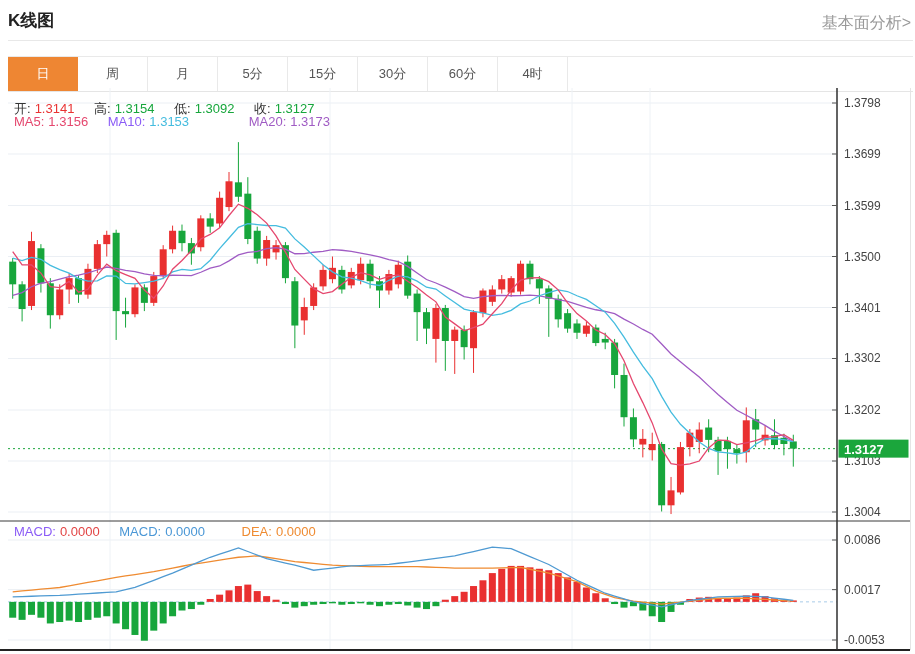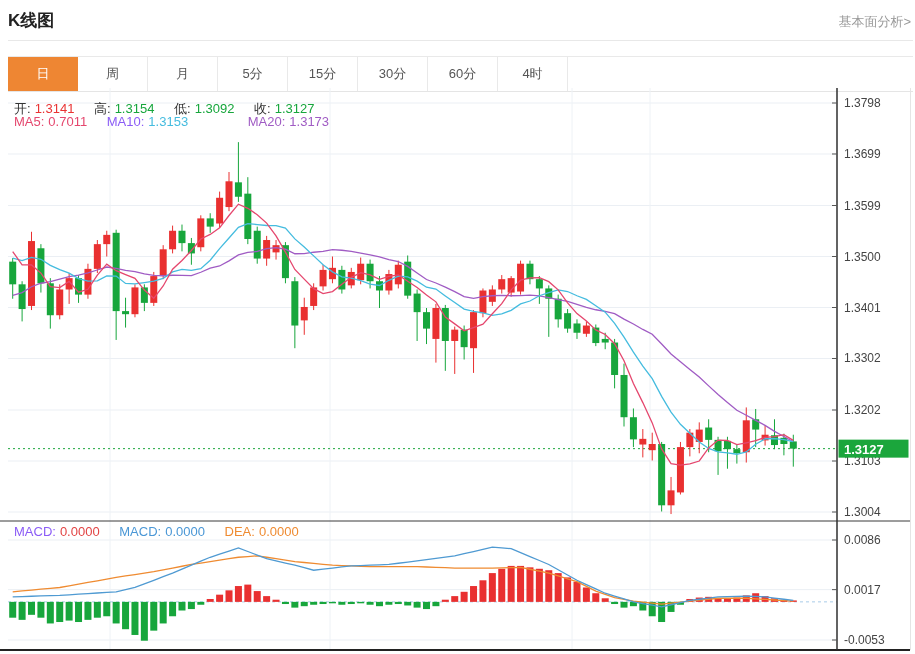--- a/index.html
+++ b/index.html
@@ -1,19 +1,19 @@
 <!DOCTYPE html>
 <html><head>
 <meta charset="utf-8">
 <style>
   * { margin:0; padding:0; box-sizing:border-box; }
   html,body { background:#ffffff; font-family:"Liberation Sans", sans-serif; }
   #stage { position:relative; width:915px; height:654px; background:#fff; overflow:hidden; }
   #page-title { position:absolute; left:8px; top:9px; font-size:17px; font-weight:bold; color:#222; }
-  #fundamental-link { position:absolute; right:4px; top:13px; font-size:13px; color:#999; text-decoration:none; cursor:pointer; }
+  #fundamental-link { position:absolute; right:4px; top:13px; font-size:16px; color:#999; text-decoration:none; cursor:pointer; }
   #title-divider { position:absolute; left:8px; right:2px; top:40px; height:1px; background:#e8e8e8; }
   #tabbar { position:absolute; left:8px; right:2px; top:56px; height:36px; display:flex; border-top:1px solid #e9e9e9; border-bottom:1px solid #e5e5e5; background:#fff; }
   .tab { width:70px; height:100%; display:flex; align-items:center; justify-content:center; font-size:13px; color:#555; border-right:1px solid #e9e9e9; cursor:pointer; background:#fff; }
   .tab:first-child { border-left:1px solid #e9e9e9; }
   .tab.active { background:#ee8633; color:#fff; border-color:#ee8633; }
   #chart-svg { position:absolute; left:0; top:0; }
   .legend-row { position:absolute; left:14px; font-size:13px; white-space:nowrap; z-index:5; }
   .legend-row span { margin-right:4px; }
   .legend-row .gap { margin-right:16px; }
   #legend-ohlc { top:100px; }
@@ -354,23 +354,23 @@
     </svg>
 
   <div id="legend-ohlc" class="legend-row">
     <span class="lbl">开:</span><span class="gap" id="v-open" style="color: rgb(233, 51, 51);">1.3141</span>
     <span class="lbl">高:</span><span class="gap" id="v-high" style="color: rgb(23, 166, 60);">1.3154</span>
     <span class="lbl">低:</span><span class="gap" id="v-low" style="color: rgb(23, 166, 60);">1.3092</span>
     <span class="lbl">收:</span><span id="v-close" style="color: rgb(23, 166, 60);">1.3127</span>
   </div>
 
   <div id="legend-ma" class="legend-row">
-    <span id="ma5-t" style="color: rgb(229, 71, 110);">MA5:</span><span class="gap" id="ma5-v" style="color: rgb(229, 71, 110);">0.7011</span>
+    <span id="ma5-t" style="color: rgb(229, 71, 110);">MA5:</span><span class="gap" id="ma5-v" style="color: rgb(229, 71, 110);">1.3156</span>
     <span id="ma10-t" style="color: #8b5cf6;">MA10:</span><span class="gap" id="ma10-v" style="color: rgb(69, 188, 223);">1.3153</span>
     <span id="ma20-t" style="color: rgb(160, 92, 196); padding-left: 40px;">MA20:</span><span id="ma20-v" style="color: rgb(160, 92, 196);">1.3173</span>
   </div>
 
   <div id="macd-legend" class="legend-row">
     <span id="macd-t" style="color: #8b5cf6;">MACD:</span><span class="gap" id="macd-v" style="color: rgb(226, 68, 68);">0.0000</span>
     <span id="diff-t" style="color: rgb(74, 151, 214);">MACD:</span><span class="gap" id="diff-v" style="color: rgb(74, 151, 214);">0.0000</span>
-    <span id="dea-t" style="color: rgb(239, 139, 49);">DEA:</span><span id="dea-v" style="color: rgb(239, 139, 49);">0.0000</span>
+    <span id="dea-t" style="color: rgb(239, 139, 49); margin-left: 17px;">DEA:</span><span id="dea-v" style="color: rgb(239, 139, 49);">0.0000</span>
   </div>
 </div>
 
 </body></html>

